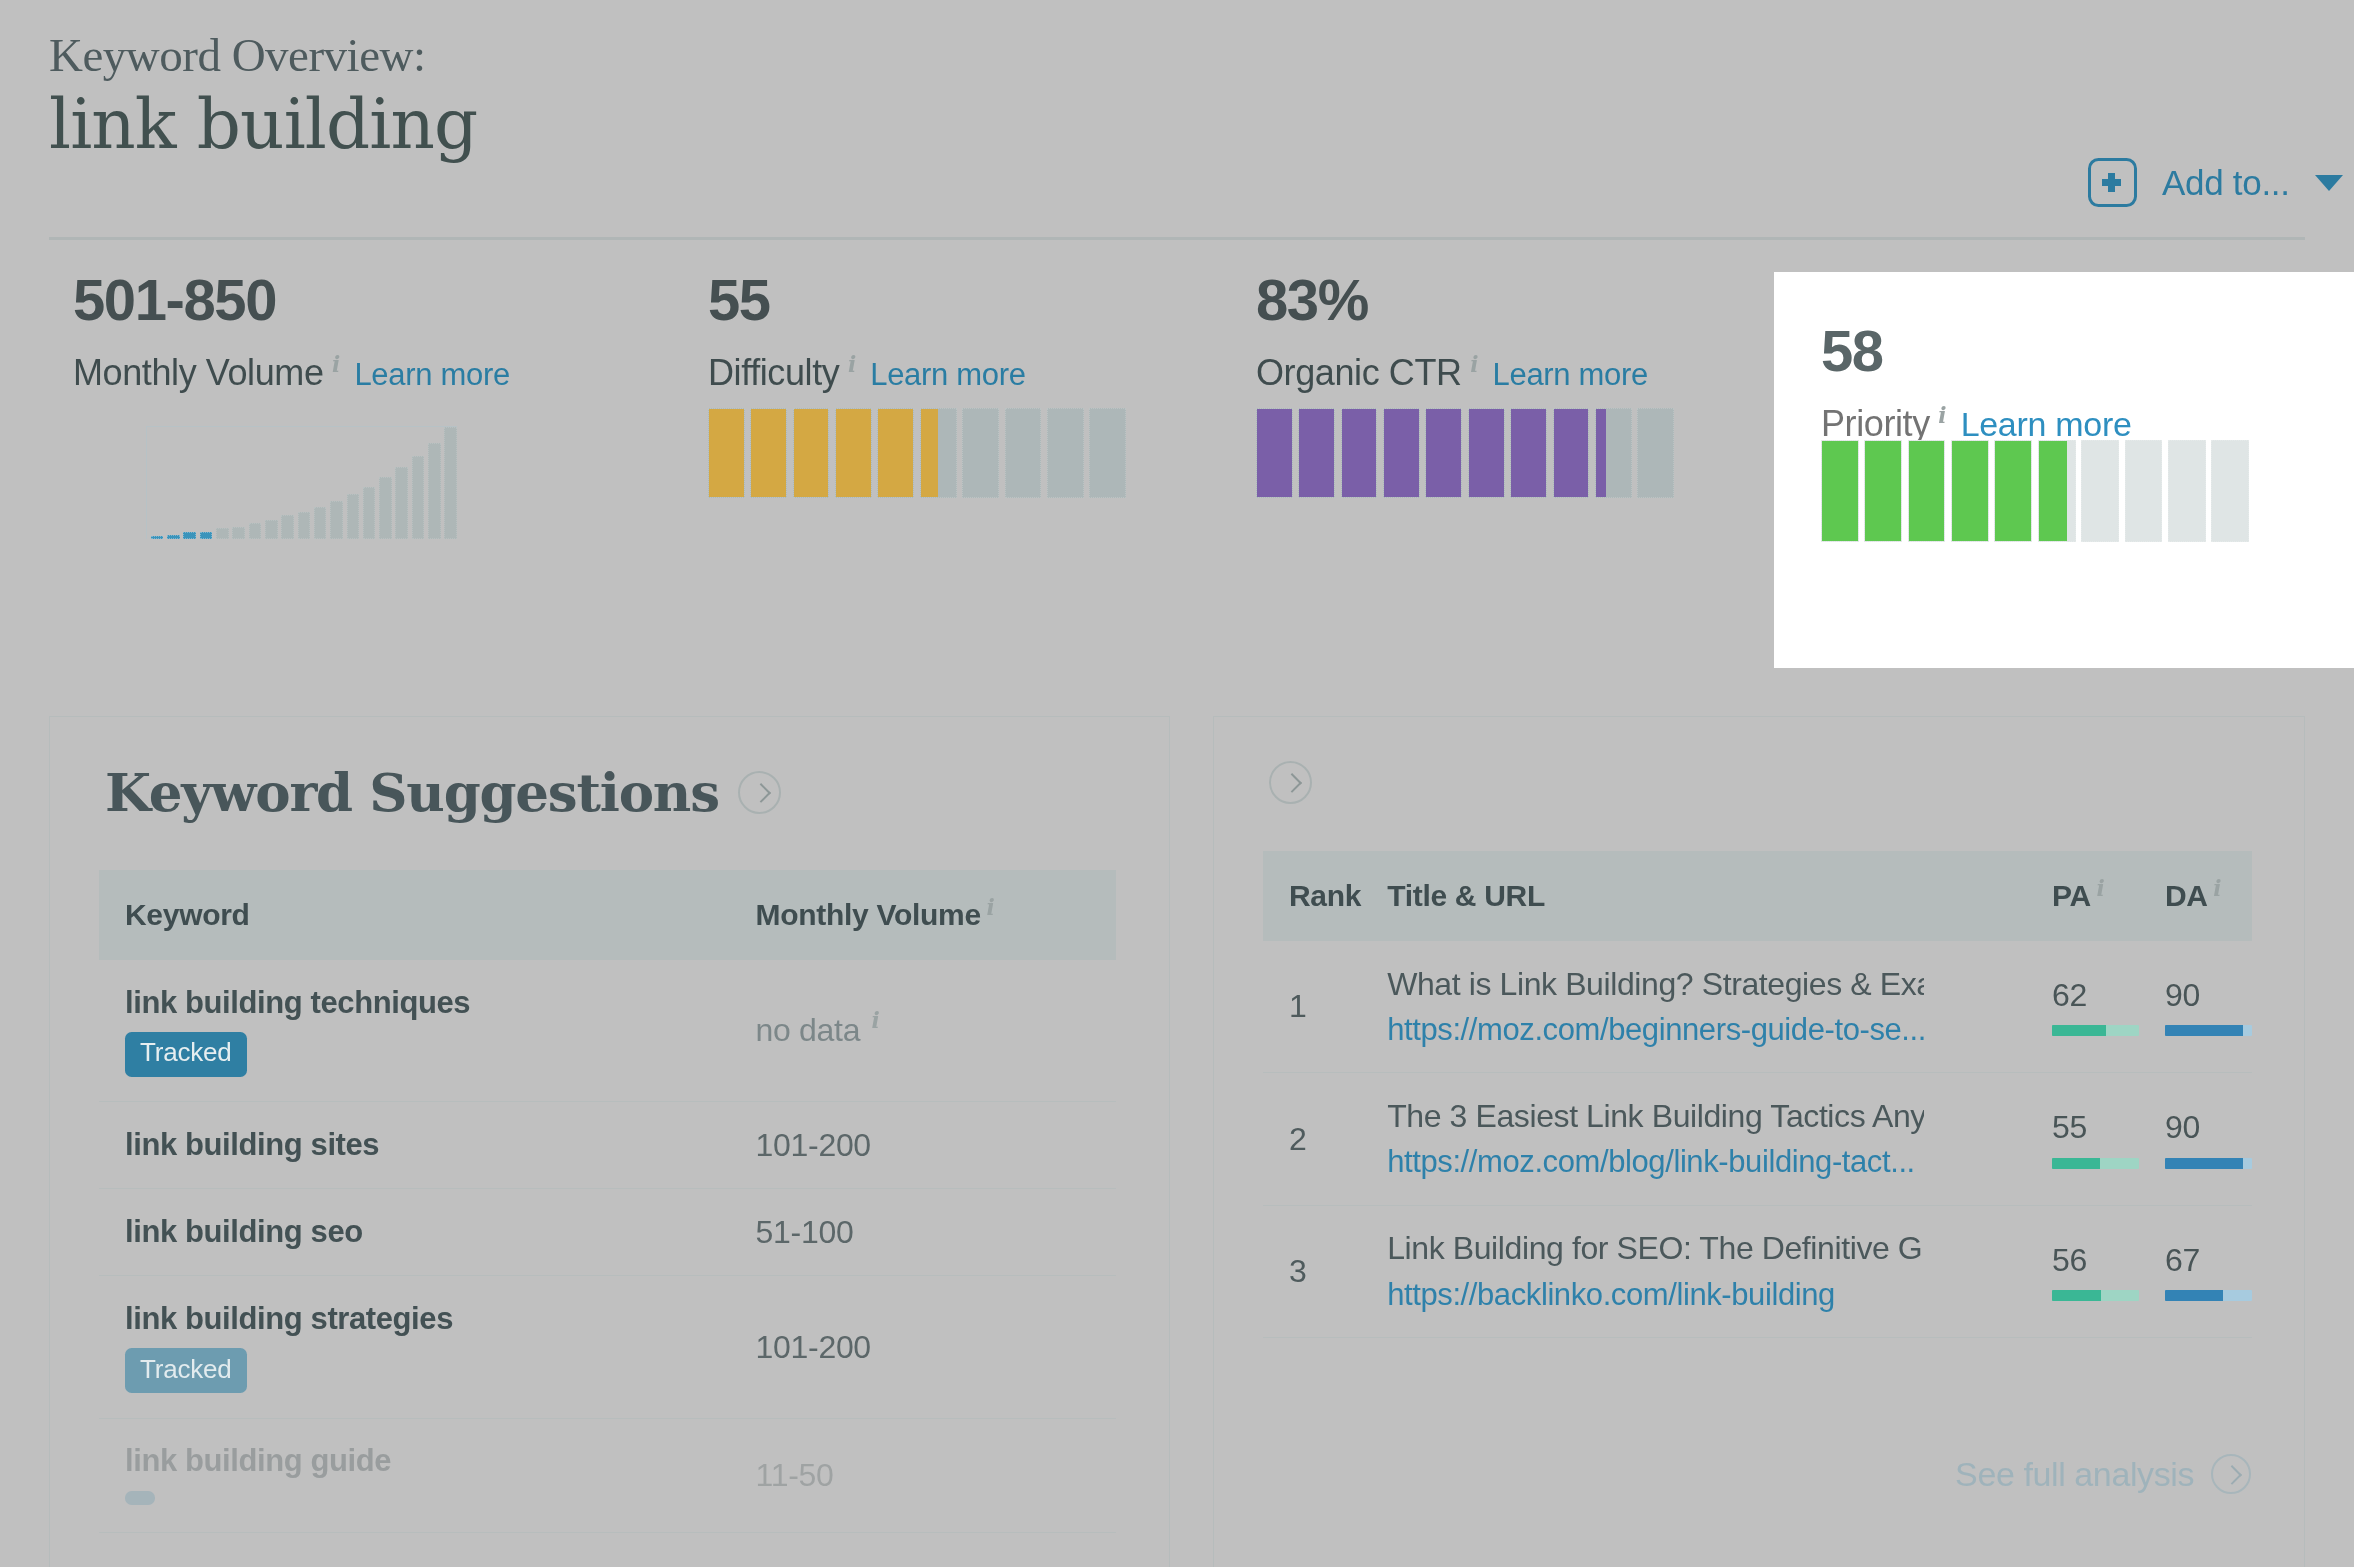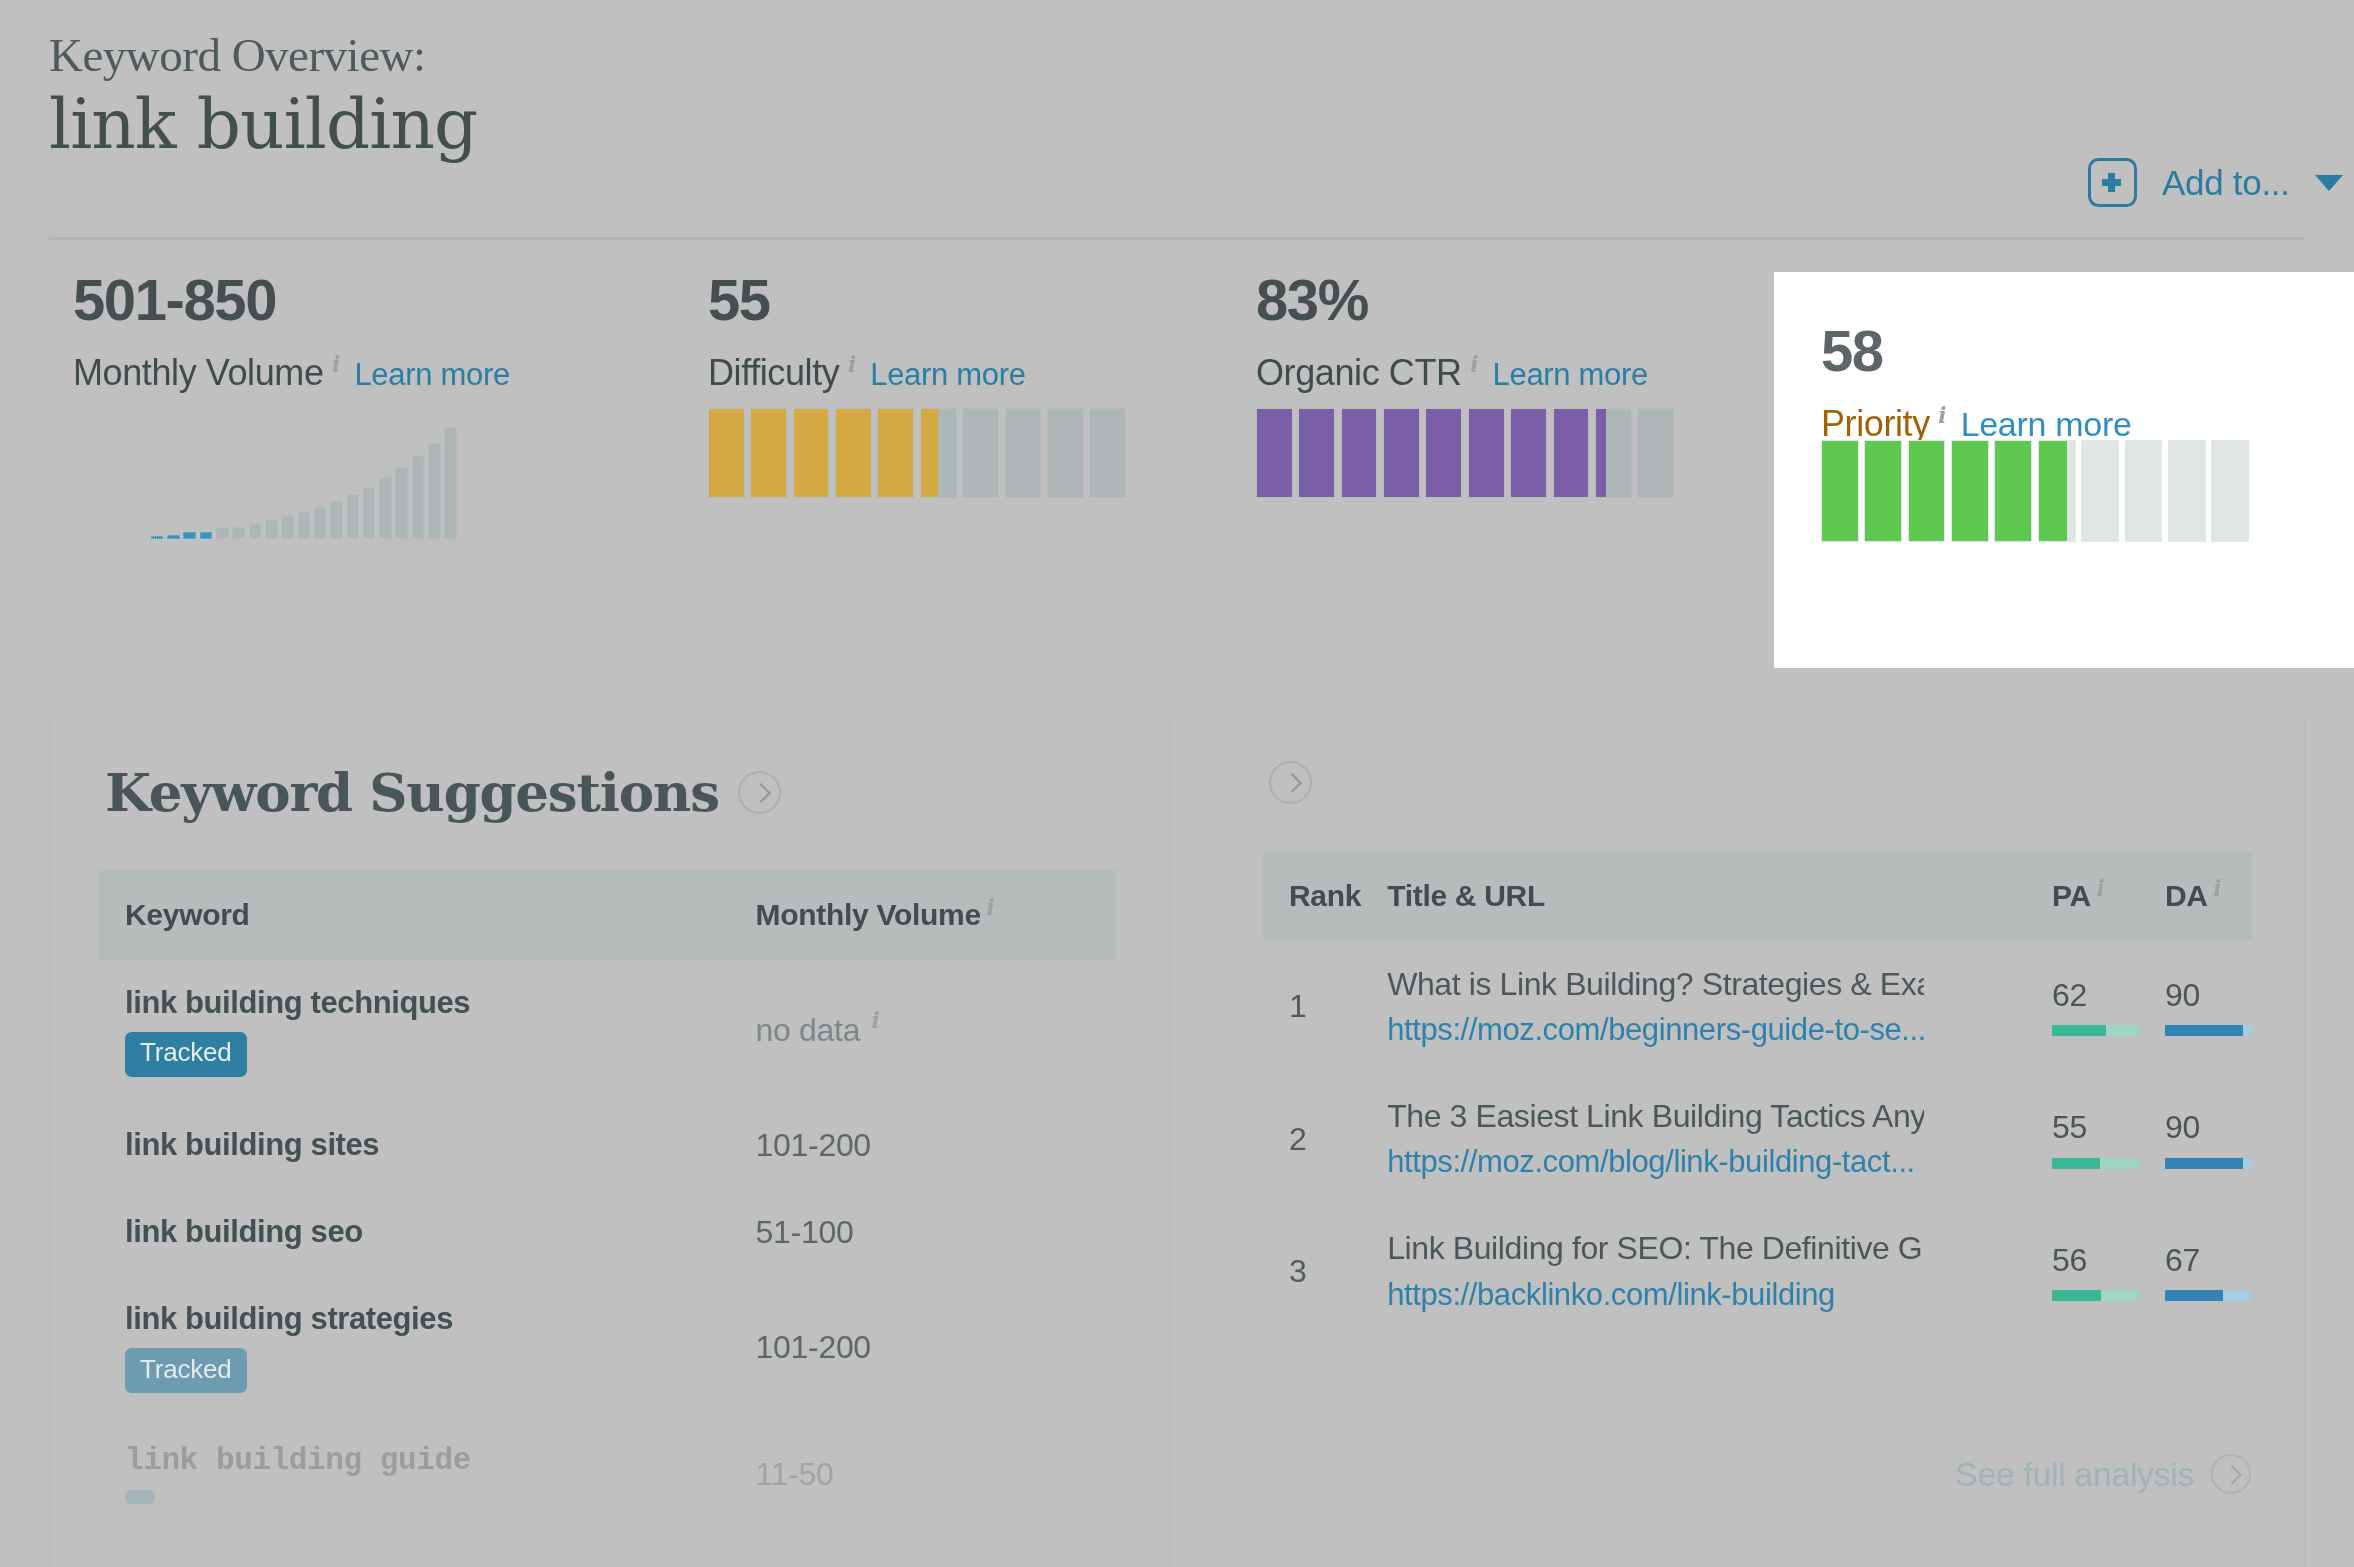--- a/index.html
+++ b/index.html
@@ -90,21 +90,21 @@
   }
   .seg .fill { position: absolute; left: 0; top: 0; bottom: 0; }
 
   
   .priority-card {
     position: absolute; left: 1774px; top: 272px; width: 580px; height: 396px;
     background: #ffffff;
   }
   .priority-card .metric-value { color: #5a6668; font-size: 58px; }
   .priority-inner { position: absolute; left: 47px; top: 50px; }
-  .priority-card .metric-label { color: #a16207; }
+  .priority-card .metric-label { color: #737373; }
   .priority-card .learn-more { color: #2e8fc0; font-size: 34px; }
   .priority-card .segbars { left: 47px; top: 168px; width: 428px; height: 102px; }
   .priority-card .seg { background: #dfe5e5; border-color: #e5eaea; }
 
   
   .panel {
     position: absolute; top: 716px;
     border: 1.9px solid #b6bcbc;
     background: transparent;
   }
@@ -153,21 +153,21 @@
     background: #2f7fa3; color: #e6eef0;
     font-size: 26px; padding: 5.6px 15px 8.5px 15px; border-radius: 6.6px;
     letter-spacing: -0.2px;
   }
   .badge.muted { background: #6d9cb0; color: #e2ebee; }
   .vol {
     font-size: 32px; color: #5c6769; letter-spacing: -0.3px; white-space: nowrap;
   }
   .vol.nodata { color: #7c8789; }
   .row-fade { opacity: 0.32; }
-  .row-fade .kw-name { color: #4a5659; font-family: Liberation Mono, monospace; }
+  .row-fade .kw-name { color: #4a5659; }
 
   
   .serp-rank { font-size: 32px; color: #4f5b5d; width: 87px; }
   .serp-title {
     font-size: 32px; color: #4b585b; letter-spacing: -0.4px;
     white-space: nowrap; overflow: hidden; display: block; max-width: 537px;
   }
   .serp-url {
     font-size: 31px; color: #2e81aa; letter-spacing: -0.4px; margin-top: 9.4px;
     white-space: nowrap; overflow: hidden; display: block; max-width: 537px;

